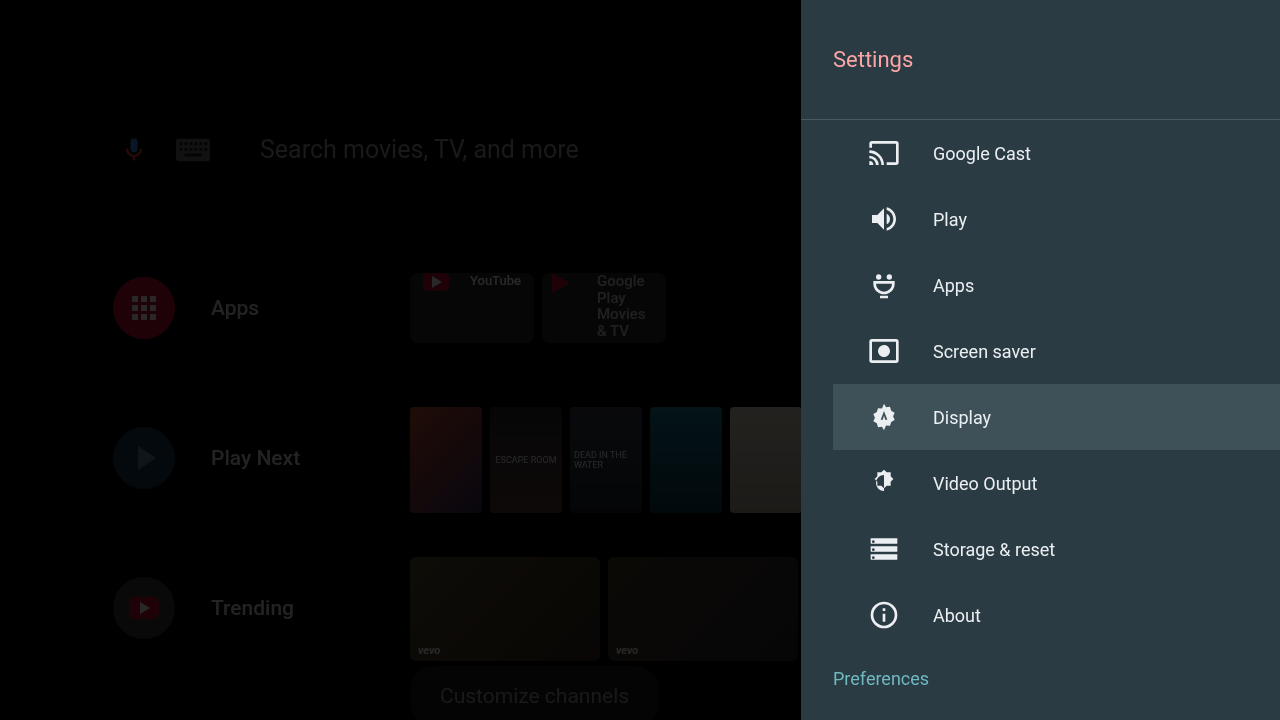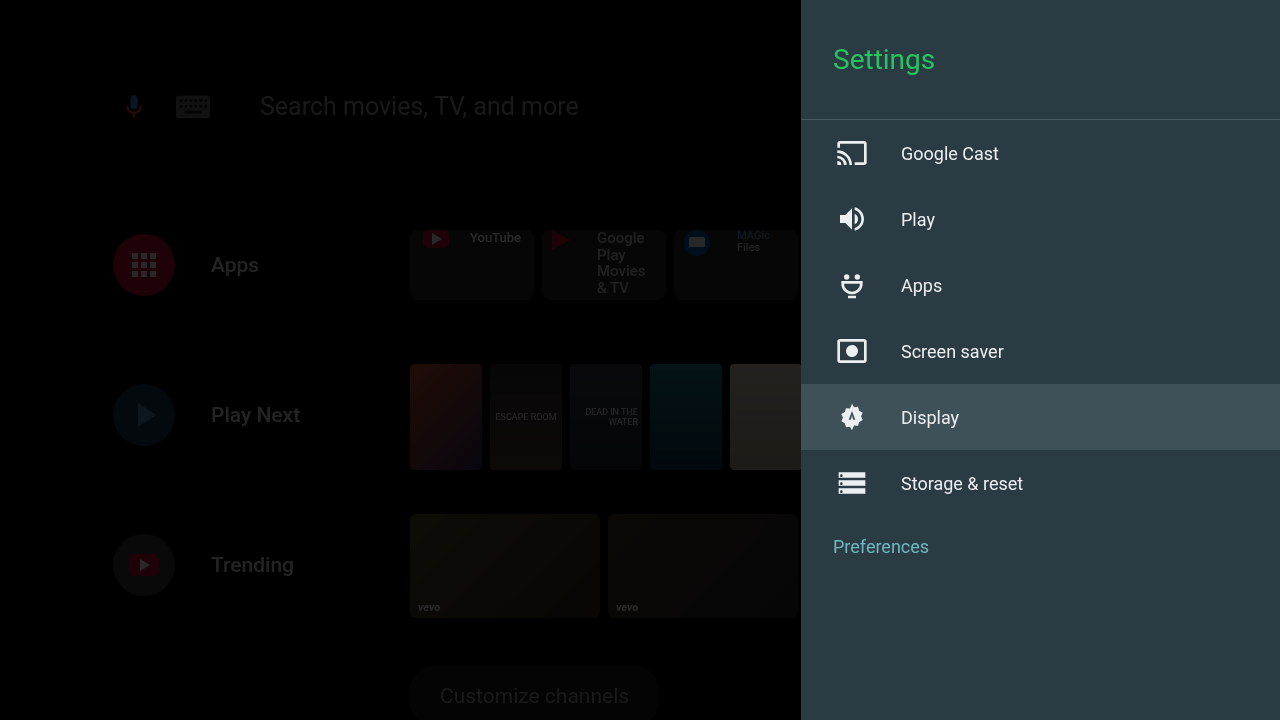--- a/index.html
+++ b/index.html
@@ -1,21 +1,21 @@
 <!DOCTYPE html>
 <html><head>
 <meta charset="utf-8">
 <style>
   * { margin: 0; padding: 0; box-sizing: border-box; }
   html, body { width: 1280px; height: 720px; overflow: hidden; font-family: Roboto, Arial, sans-serif; background: #000; }
   
   .screen { position: relative; width: 1280px; height: 720px; background: #000; }
   
   
-  .home-bg { position: absolute; inset: 0; background: #000; filter: brightness(0.35); }
+  .home-bg { position: absolute; inset: 0; background: #000; filter: brightness(0.35); margin-top: 43px; }
   
   .search-row { position: absolute; top: 92px; left: 120px; display: flex; align-items: center; gap: 28px; }
   .mic-icon svg { width: 28px; height: 28px; display: block; }
   .kb-icon svg { width: 34px; height: 24px; display: block; }
   .search-text { color: #a0a0a0; font-size: 25px; font-weight: 400; margin-left: 22px; }
   
   .row { position: absolute; left: 113px; display: flex; align-items: center; }
   .row-icon { width: 62px; height: 62px; border-radius: 50%; display: flex; align-items: center; justify-content: center; flex-shrink: 0; }
   .row-label { color: #e0e0e0; font-size: 21px; font-weight: 500; margin-left: 36px; }
   
@@ -42,44 +42,44 @@
   .tile-gp .arrow { width: 0; height: 0; border-left: 18px solid #c8102e; border-top: 10px solid transparent; border-bottom: 10px solid transparent; }
   .tile-gp .gp-text { font-size: 15px; line-height: 1.1; color: #ccc; margin-left: 6px; }
   .tile-gp .gp-text span:first-child { display:block; }
   .tile-mf { background: #2c2c2c; flex-direction: row; justify-content: flex-start; padding: 0 10px; }
   .tile-mf .circle { width: 26px; height: 26px; background: #0a5fb5; border-radius: 50%; position: relative; }
   .tile-mf .circle::before { content:""; position:absolute; top:7px; left:5px; width:16px; height:10px; background:#fff; border-radius:2px 2px 0 0; }
   .tile-mf .mf-text { font-size: 11px; line-height: 1.1; color: #ccc; margin-left: 6px; }
   .tile-mf .mf-text span:first-child { display:block; color:#4a9ad4; }
   
   .movie-tiles { top: 364px; left: 410px; }
-  .movie-tile { width: 72px; height: 106px; border-radius: 4px; display:flex; align-items:center; justify-content:center; font-size:9px; text-align:right; color:#fff; padding:4px; }
+  .movie-tile { width: 72px; height: 106px; border-radius: 4px; display:flex; align-items:center; justify-content:center; font-size:9px; text-align:left; color:#fff; padding:4px; }
   .mt1 { background: linear-gradient(135deg,#c8502e,#3a2a5c); }
   .mt2 { background: linear-gradient(180deg,#2a2a2a,#5a3a3a); }
   .mt3 { background: linear-gradient(180deg,#3a4050,#202530); }
   .mt4 { background: linear-gradient(180deg,#1a7a8e,#0a3a50); }
   .mt5 { background: linear-gradient(180deg,#e0d8c8,#b0a898); }
   
   .trend-tiles { top: 514px; left: 410px; }
   .trend-tile { width: 190px; height: 104px; border-radius: 6px; position:relative; }
   .tt1 { background: linear-gradient(135deg,#5a5030,#3a2a20); }
   .tt2 { background: linear-gradient(135deg,#4a3a2a,#2a2a30); }
   .vevo-tag { position:absolute; bottom:4px; left:8px; color:#fff; font-size:11px; font-style:italic; font-weight:bold; }
   
   .customize { position: absolute; bottom: -6px; left: 410px; background: #1a1a1a; color: #a0a0a0; font-size: 21px; padding: 18px 30px; border-radius: 24px; }
   
   
   .dim { position: absolute; inset: 0; background: rgba(0,0,0,0.55); }
   
   
   .settings-panel { position: absolute; top: 0; right: 0; width: 479px; height: 720px; background: #2b3b44; display: flex; flex-direction: column; }
   .settings-header { height: 120px; padding: 0 32px; display: flex; align-items: center; border-bottom: 1px solid rgba(255,255,255,0.15); }
-  .settings-title { color: #22c55e; font-size: 28px; font-weight: 400; }
+  .settings-title { color: #fca5a5; font-size: 22px; font-weight: 400; }
   .settings-list { flex: 1; overflow: hidden; }
-  .settings-item { height: 66px; display: flex; align-items: center; padding: 0 32px; gap: 30px; color: #eceff1; font-size: 18px; cursor: pointer; }
+  .settings-item { height: 66px; display: flex; align-items: center; padding: 0 32px; gap: 30px; color: #eceff1; font-size: 18px; cursor: pointer; margin-left: 32px; }
   .settings-item.selected { background: #3e5058; }
   .settings-item .icon { width: 38px; height: 38px; display: flex; align-items: center; justify-content: center; flex-shrink: 0; }
   .settings-item svg { width: 32px; height: 32px; fill: #eceff1; }
   .section-header { padding: 20px 32px 8px; color: #6fb8c0; font-size: 18px; }
 </style>
 </head>
 <body>
 
 <div class="screen">
 
@@ -131,24 +131,20 @@
 
     <div class="tiles app-tiles">
       <div class="app-tile tile-yt">
           <div class="yt-play"></div>
           <span>YouTube</span>
         </div>
       <div class="app-tile tile-gp">
           <div class="arrow"></div>
           <div class="gp-text"><span>Google Play</span><span>Movies &amp; TV</span></div>
         </div>
-      <div class="app-tile tile-mf">
-          <div class="circle"></div>
-          <div class="mf-text"><span>MAGic</span><span>Files</span></div>
-        </div>
     </div>
 
     <div class="row play-row">
       <div class="row-icon"></div>
       <div class="row-label">Play Next</div>
     </div>
 
     <div class="tiles movie-tiles">
       <div class="movie-tile mt1">
           <span></span>
@@ -232,28 +228,44 @@
 
       <div class="settings-item selected">
         <span class="icon">
           <svg viewBox="0 0 24 24">
               <path d="M12 2l1.5 2.6 3-.2.9 2.9 2.6 1.5-1.2 2.7 1.2 2.7-2.6 1.5-.9 2.9-3-.2L12 22l-1.5-2.6-3 .2-.9-2.9L4 15.2l1.2-2.7L4 9.8l2.6-1.5.9-2.9 3 .2L12 2zm0 5.5l-2.5 6.5h1.6L12 11l.9 3h1.6L12 7.5z"></path>
             </svg>
         </span>
         <span>Display</span>
       </div>
 
+      <div class="settings-item">
+        <span class="icon">
+          <svg viewBox="0 0 24 24">
+              <path d="M12 2l2 2h3v3l2 2-2 2v3h-3l-2 2-2-2H7v-3l-2-2 2-2V4h3l2-2zm0 4a6 6 0 0 0 0 12V6z"></path>
+            </svg>
+        </span>
+        <span>Video Output</span>
+      </div>
 
       <div class="settings-item">
         <span class="icon">
           <svg viewBox="0 0 24 24">
               <path d="M2 4h20v4H2V4zm2 1.5a1 1 0 1 0 0 2 1 1 0 0 0 0-2zM2 10h20v4H2v-4zm2 1.5a1 1 0 1 0 0 2 1 1 0 0 0 0-2zM2 16h20v4H2v-4zm2 1.5a1 1 0 1 0 0 2 1 1 0 0 0 0-2z"></path>
             </svg>
         </span>
         <span>Storage &amp; reset</span>
       </div>
 
+      <div class="settings-item">
+        <span class="icon">
+          <svg viewBox="0 0 24 24">
+              <path d="M12 2a10 10 0 1 0 0 20 10 10 0 0 0 0-20zm0 2a8 8 0 1 1 0 16 8 8 0 0 1 0-16zm-1 3h2v2h-2V7zm0 4h2v6h-2v-6z"></path>
+            </svg>
+        </span>
+        <span>About</span>
+      </div>
 
       <div class="section-header">Preferences</div>
 
     </div>
   </div>
 </div>
 
 </body></html>

